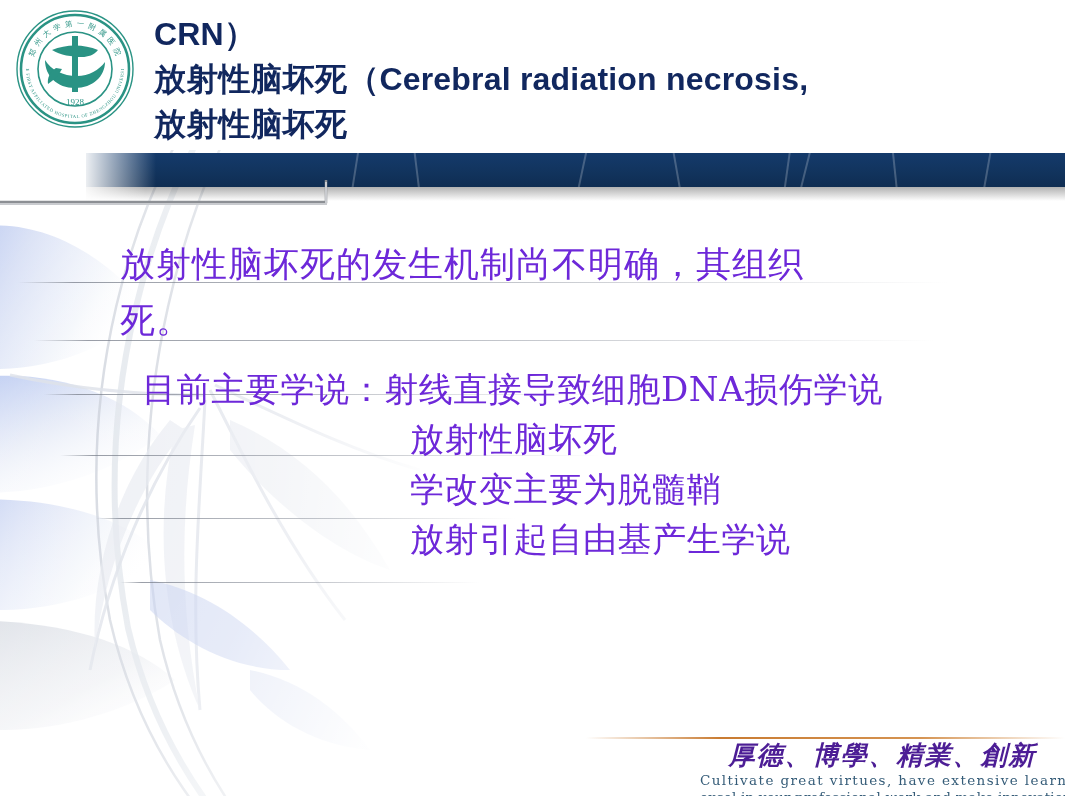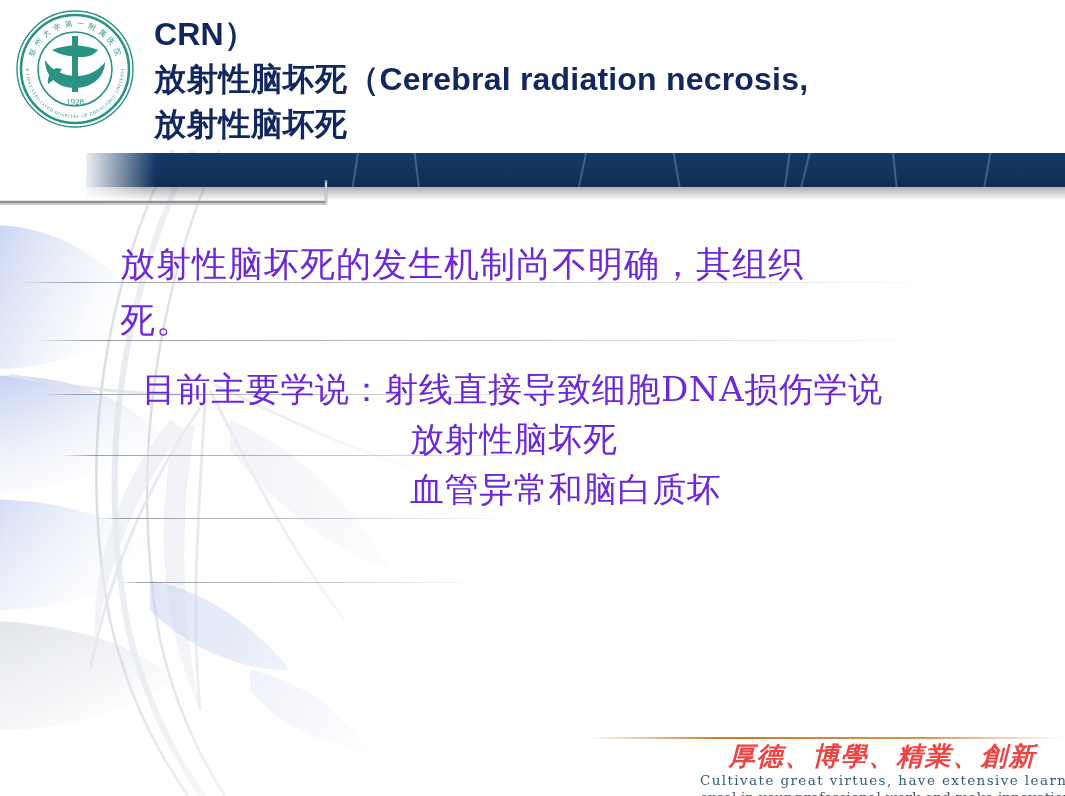--- a/index.html
+++ b/index.html
@@ -146,22 +146,22 @@
     background: linear-gradient(to right, rgba(214,140,60,0) 0%, rgba(198,116,38,.95) 28%, rgba(206,129,52,.85) 70%, rgba(230,190,150,0) 100%);
   }
   .motto {
     position: absolute;
     left: 700px;
     top: 742px;
     width: 365px;
     text-align: center;
   }
   .motto-cn {
-    color: #ef4444;
-    font-family: Liberation Serif, serif;
+    color: #4c1d95;
+    font-family: Liberation Mono, monospace;
     font-style: italic;
     font-weight: bold;
     font-size: 26px;
     line-height: 30px;
     letter-spacing: 2px;
     white-space: pre;
   }
   .motto-en1, .motto-en2 {
     color: #355c78;
     font-family: "DejaVu Serif", "Liberation Serif", serif;
@@ -300,21 +300,22 @@
 
   <div class="body-text">
     <div class="para1">
       <span class="ln">放射性脑坏死的发生机制尚不明确，其组织</span>
       <span class="ln">死。</span>
     </div>
 
     <div class="para2">
       <span class="ln"><span>目前主要学说：</span><span>射线直接导致细胞DNA损伤学说</span></span>
       <span class="ln"><span class="indent"></span><span>放射性脑坏死</span></span>
-      <span class="ln"><span class="indent"></span><span>血管异常和脑白质坏</span></span>
+      <span class="ln"><span class="indent"></span><span>学改变主要为脱髓鞘</span></span>
+      <span class="ln"><span class="indent"></span><span>放射引起自由基产生学说</span></span>
     </div>
   </div>
 
   <div class="foot-rule"></div>
   <div class="motto">
     <div class="motto-cn">厚德、博學、精業、創新</div>
     <div class="motto-en1">Cultivate great virtues, have extensive learning</div>
     <div class="motto-en2">excel in your professional work and make innovations</div>
   </div>
 

